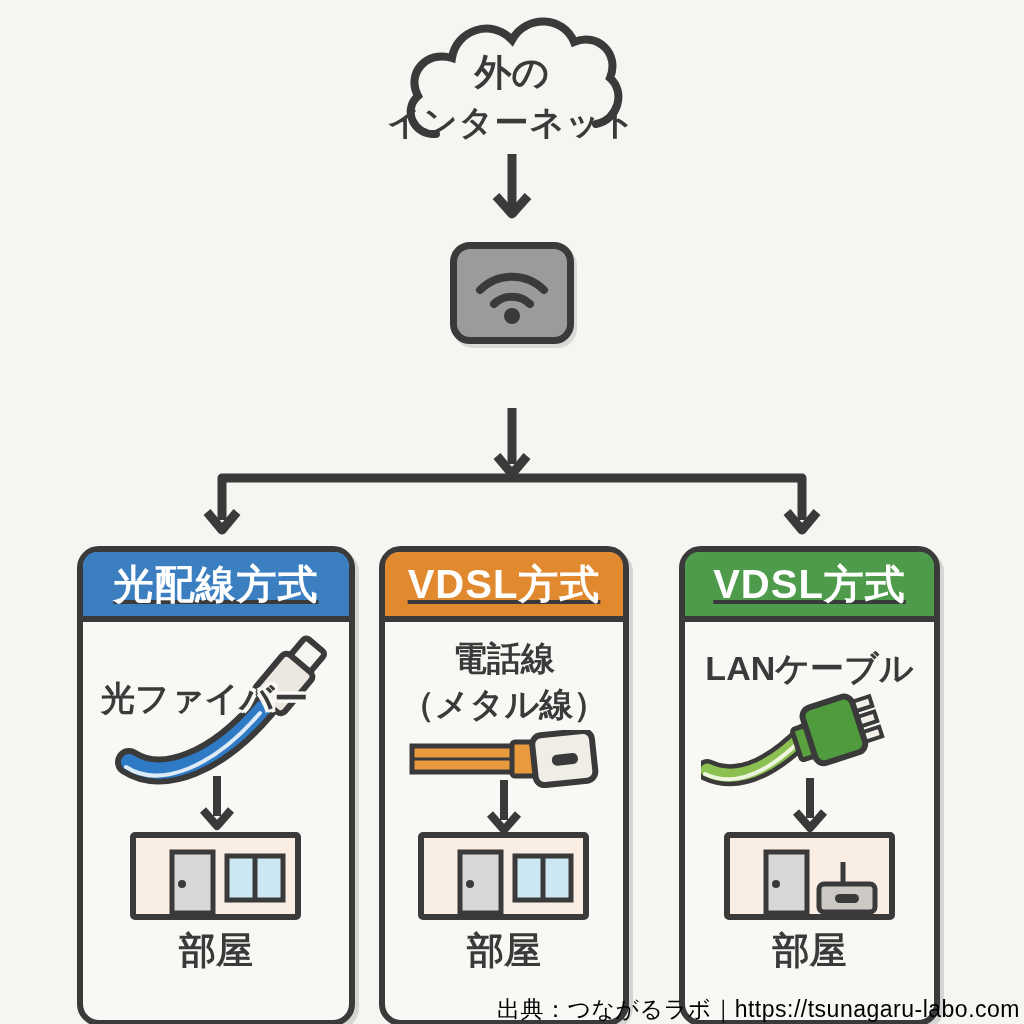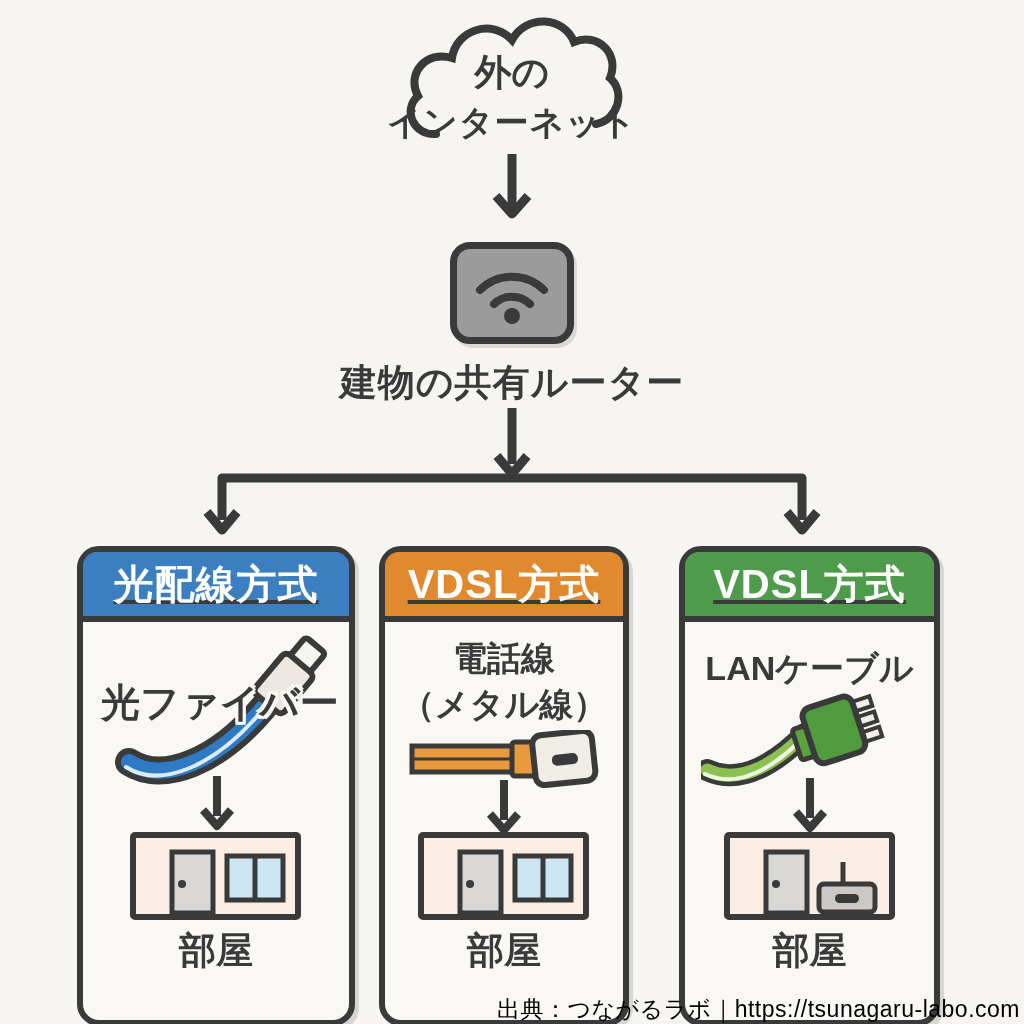--- a/index.html
+++ b/index.html
@@ -45,21 +45,21 @@
   .card-header{
     height:64px;line-height:64px;border-bottom:6px solid #3a3a3a;
     border-radius:14px 14px 0 0;
     color:#ffffff;font-size:40px;font-weight:bold;text-align:center;letter-spacing:1px;
     white-space:nowrap;overflow:hidden;
   }
   .card-body{position:relative;height:368px;padding-left:33px;}
 
   .cable-label{position:absolute;font-weight:bold;white-space:nowrap;}
   .fiber-label{
-    left:18px;top:54px;font-size:39px;z-index:3;
+    left:18px;top:54px;font-size:34px;z-index:3;
     text-shadow:-3px -3px 0 #faf8f4,3px -3px 0 #faf8f4,-3px 3px 0 #faf8f4,3px 3px 0 #faf8f4,
       -3px 0 0 #faf8f4,3px 0 0 #faf8f4,0 -3px 0 #faf8f4,0 3px 0 #faf8f4;
   }
   .center-label{left:0;width:100%;text-align:center;font-size:34px;}
   .vdsl-l1{top:14px;}
   .vdsl-l2{top:60px;}
   .lan-label{top:24px;}
 
   .fiber-svg{position:absolute;left:30px;top:2px;width:222px;height:166px;z-index:2;}
   .phone-svg{position:absolute;left:24px;top:108px;width:190px;height:58px;}
@@ -97,21 +97,20 @@
     <path d="M6 44 L22 62 L38 44" stroke="#3a3a3a" stroke-width="9" fill="none" stroke-linejoin="round"></path>
   </svg>
 
   <div class="router-box">
     <svg width="84" height="66" viewBox="0 0 84 66">
       <path d="M10 30 A45 45 0 0 1 74 30" fill="none" stroke="#3a3a3a" stroke-width="8" stroke-linecap="round"></path>
       <path d="M24 44 A26 26 0 0 1 60 44" fill="none" stroke="#3a3a3a" stroke-width="8" stroke-linecap="round"></path>
       <circle cx="42" cy="56" r="8" fill="#3a3a3a"></circle>
     </svg>
   </div>
-  <div class="router-label">建物の共有ルーター</div>
 
   <svg class="branch-svg" viewBox="0 0 664 140">
     <path d="M332 2 L332 58" stroke="#3a3a3a" stroke-width="9" fill="none"></path>
     <path d="M317 50 L332 68 L347 50" stroke="#3a3a3a" stroke-width="9" fill="none" stroke-linejoin="round"></path>
     <path d="M42 114 L42 72 L622 72 L622 114" stroke="#3a3a3a" stroke-width="9" fill="none" stroke-linejoin="round"></path>
     <path d="M27 106 L42 124 L57 106" stroke="#3a3a3a" stroke-width="9" fill="none" stroke-linejoin="round"></path>
     <path d="M607 106 L622 124 L637 106" stroke="#3a3a3a" stroke-width="9" fill="none" stroke-linejoin="round"></path>
   </svg>
 
   <div class="card card-hikari">

